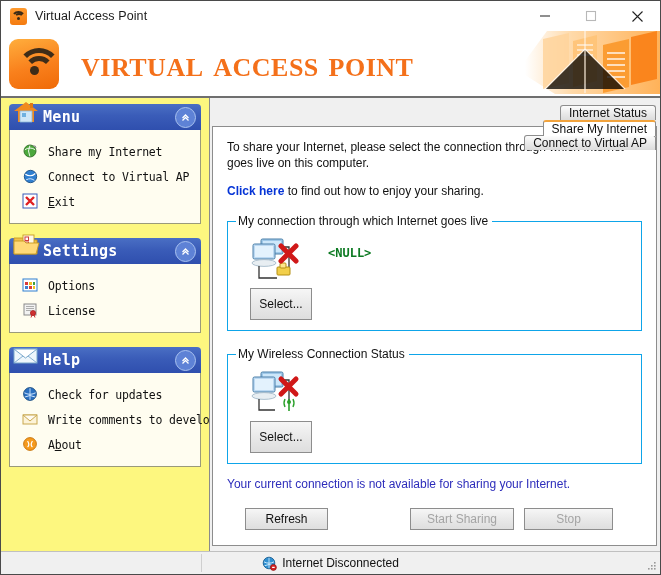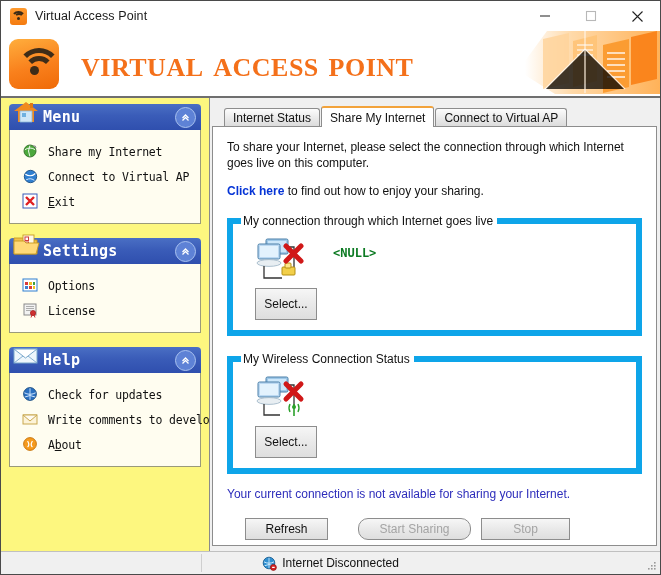--- a/index.html
+++ b/index.html
@@ -204,20 +204,21 @@
     padding: 7px 3px 0 2px;
     box-sizing: border-box;
     min-width: 0;
   }
   .tabstrip {
     display: flex; align-items: flex-end;
     height: 21px;
     padding-left: 12px;
     position: relative;
     z-index: 2;
+    flex-direction: column;
   }
   .tab {
     height: 18px;
     padding: 0 8px;
     box-sizing: border-box;
     display: flex; align-items: center;
     font-size: 12px;
     color: #111;
     border: 1px solid #8d8d8d;
     border-bottom: none;
@@ -256,21 +257,21 @@
     color: #111;
   }
   .clickline .lnk {
     color: #0534d6;
     font-weight: bold;
   }
 
   fieldset.group {
     margin: 16px 0 0 0;
     padding: 6px 20px 10px 8px;
-    border: 6px solid #0ea5e9;
+    border: 1px solid #0ea5e9;
     box-sizing: border-box;
   }
   fieldset.group legend {
     font-size: 12px;
     color: #111;
     padding: 0 4px 0 2px;
   }
   .group-row {
     display: flex;
     align-items: flex-start;
@@ -316,21 +317,21 @@
     font-size: 12px;
     color: #2d2dbb;
   }
   .actions {
     margin-top: 17px;
     display: flex;
     align-items: flex-end;
   }
   .actions .btn { height: 22px; }
   .btn-refresh { width: 83px; margin-left: 18px; }
-  .btn-start { width: 113px; margin-left: 30px; border-radius: 10px; }
+  .btn-start { width: 104px; margin-left: 82px; }
   .btn-stop  { width: 89px;  margin-left: 10px; }
 
   
   .statusbar {
     height: 22px;
     background: #f0f0f0;
     border-top: 1px solid #c0c0c0;
     display: flex;
     align-items: center;
     justify-content: center;

